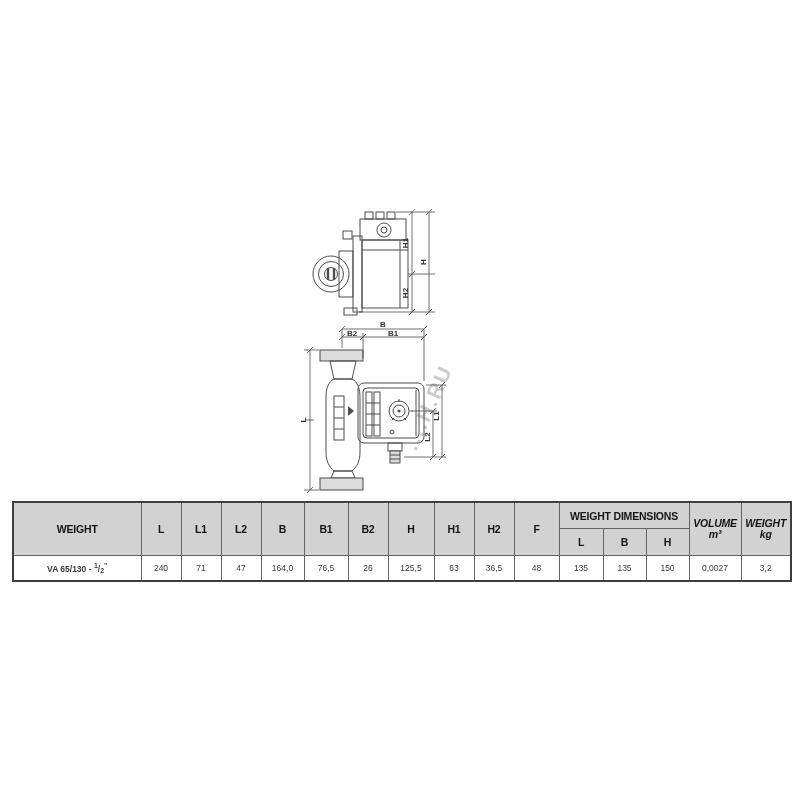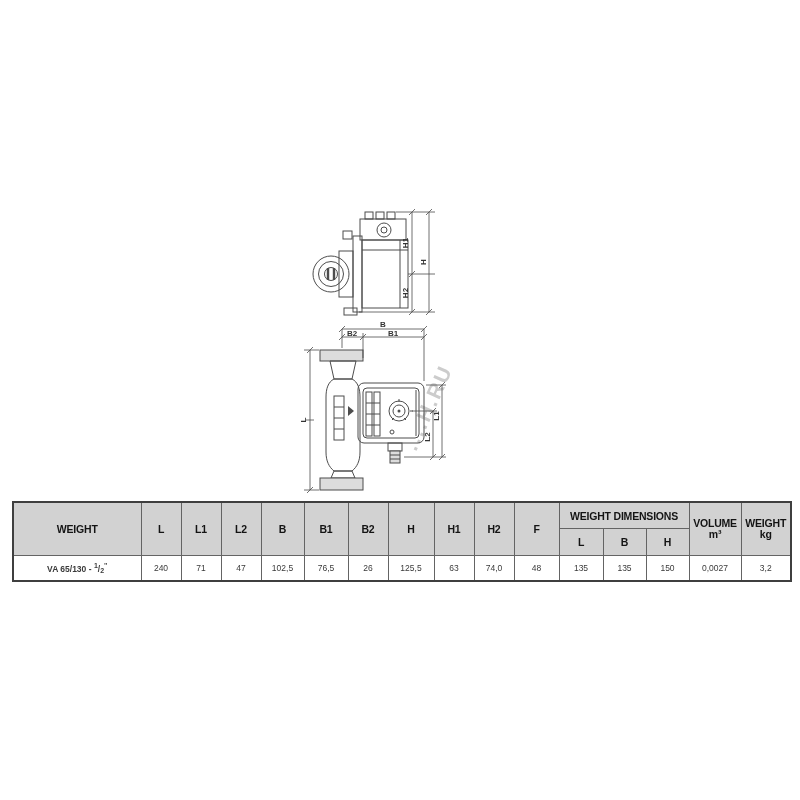--- a/index.html
+++ b/index.html
@@ -25,21 +25,21 @@
   }
   tr.hrow1 th{height:25px;}
   tr.hrow2 th{height:26px;}
   tr.vrow td{height:24px;background:#ffffff;color:#3a3a3a;font-size:8.5px;}
   td.model-cell{
     background:#c5d5bf;color:#1c1c1c;font-weight:bold;font-size:11px;
     text-align:left;padding-left:22px;
   }
   td.model-cell .sup{font-size:7px;vertical-align:4px;}
   td.model-cell .sub{font-size:7px;vertical-align:-1px;}
-  th .two-line{line-height:11px;display:block;}
+  th .two-line{line-height:11px;display:block;font-style:italic;}
   
   .dimlabel{font-family:"Liberation Sans", sans-serif;font-size:8px;font-weight:bold;fill:#333;}
   .wmark{font-family:"Liberation Sans", sans-serif;font-weight:bold;}
 </style>
 </head>
 <body>
 
 <svg class="drawings" viewBox="0 0 800 800" xmlns="http://www.w3.org/2000/svg">
 
   <text class="wmark" x="416" y="452" transform="rotate(-66 416 452)" font-size="21" letter-spacing="2" fill="#9a9a9a" opacity="0.5">....Н.RU</text>
@@ -207,26 +207,26 @@
       <th>B</th>
       <th>H</th>
     </tr>
   </thead>
   <tbody>
     <tr class="vrow">
       <td class="model-cell"><span>VA 65/130 - </span><span class="sup">1</span><span>/</span><span class="sub">2</span><span class="sup">"</span></td>
       <td>240</td>
       <td>71</td>
       <td>47</td>
-      <td>102,5</td>
+      <td>164,0</td>
       <td>76,5</td>
       <td>26</td>
       <td>125,5</td>
       <td>63</td>
-      <td>74,0</td>
+      <td>36,5</td>
       <td>48</td>
       <td>135</td>
       <td>135</td>
       <td>150</td>
       <td>0,0027</td>
       <td>3,2</td>
     </tr>
   </tbody>
 </table>
 

